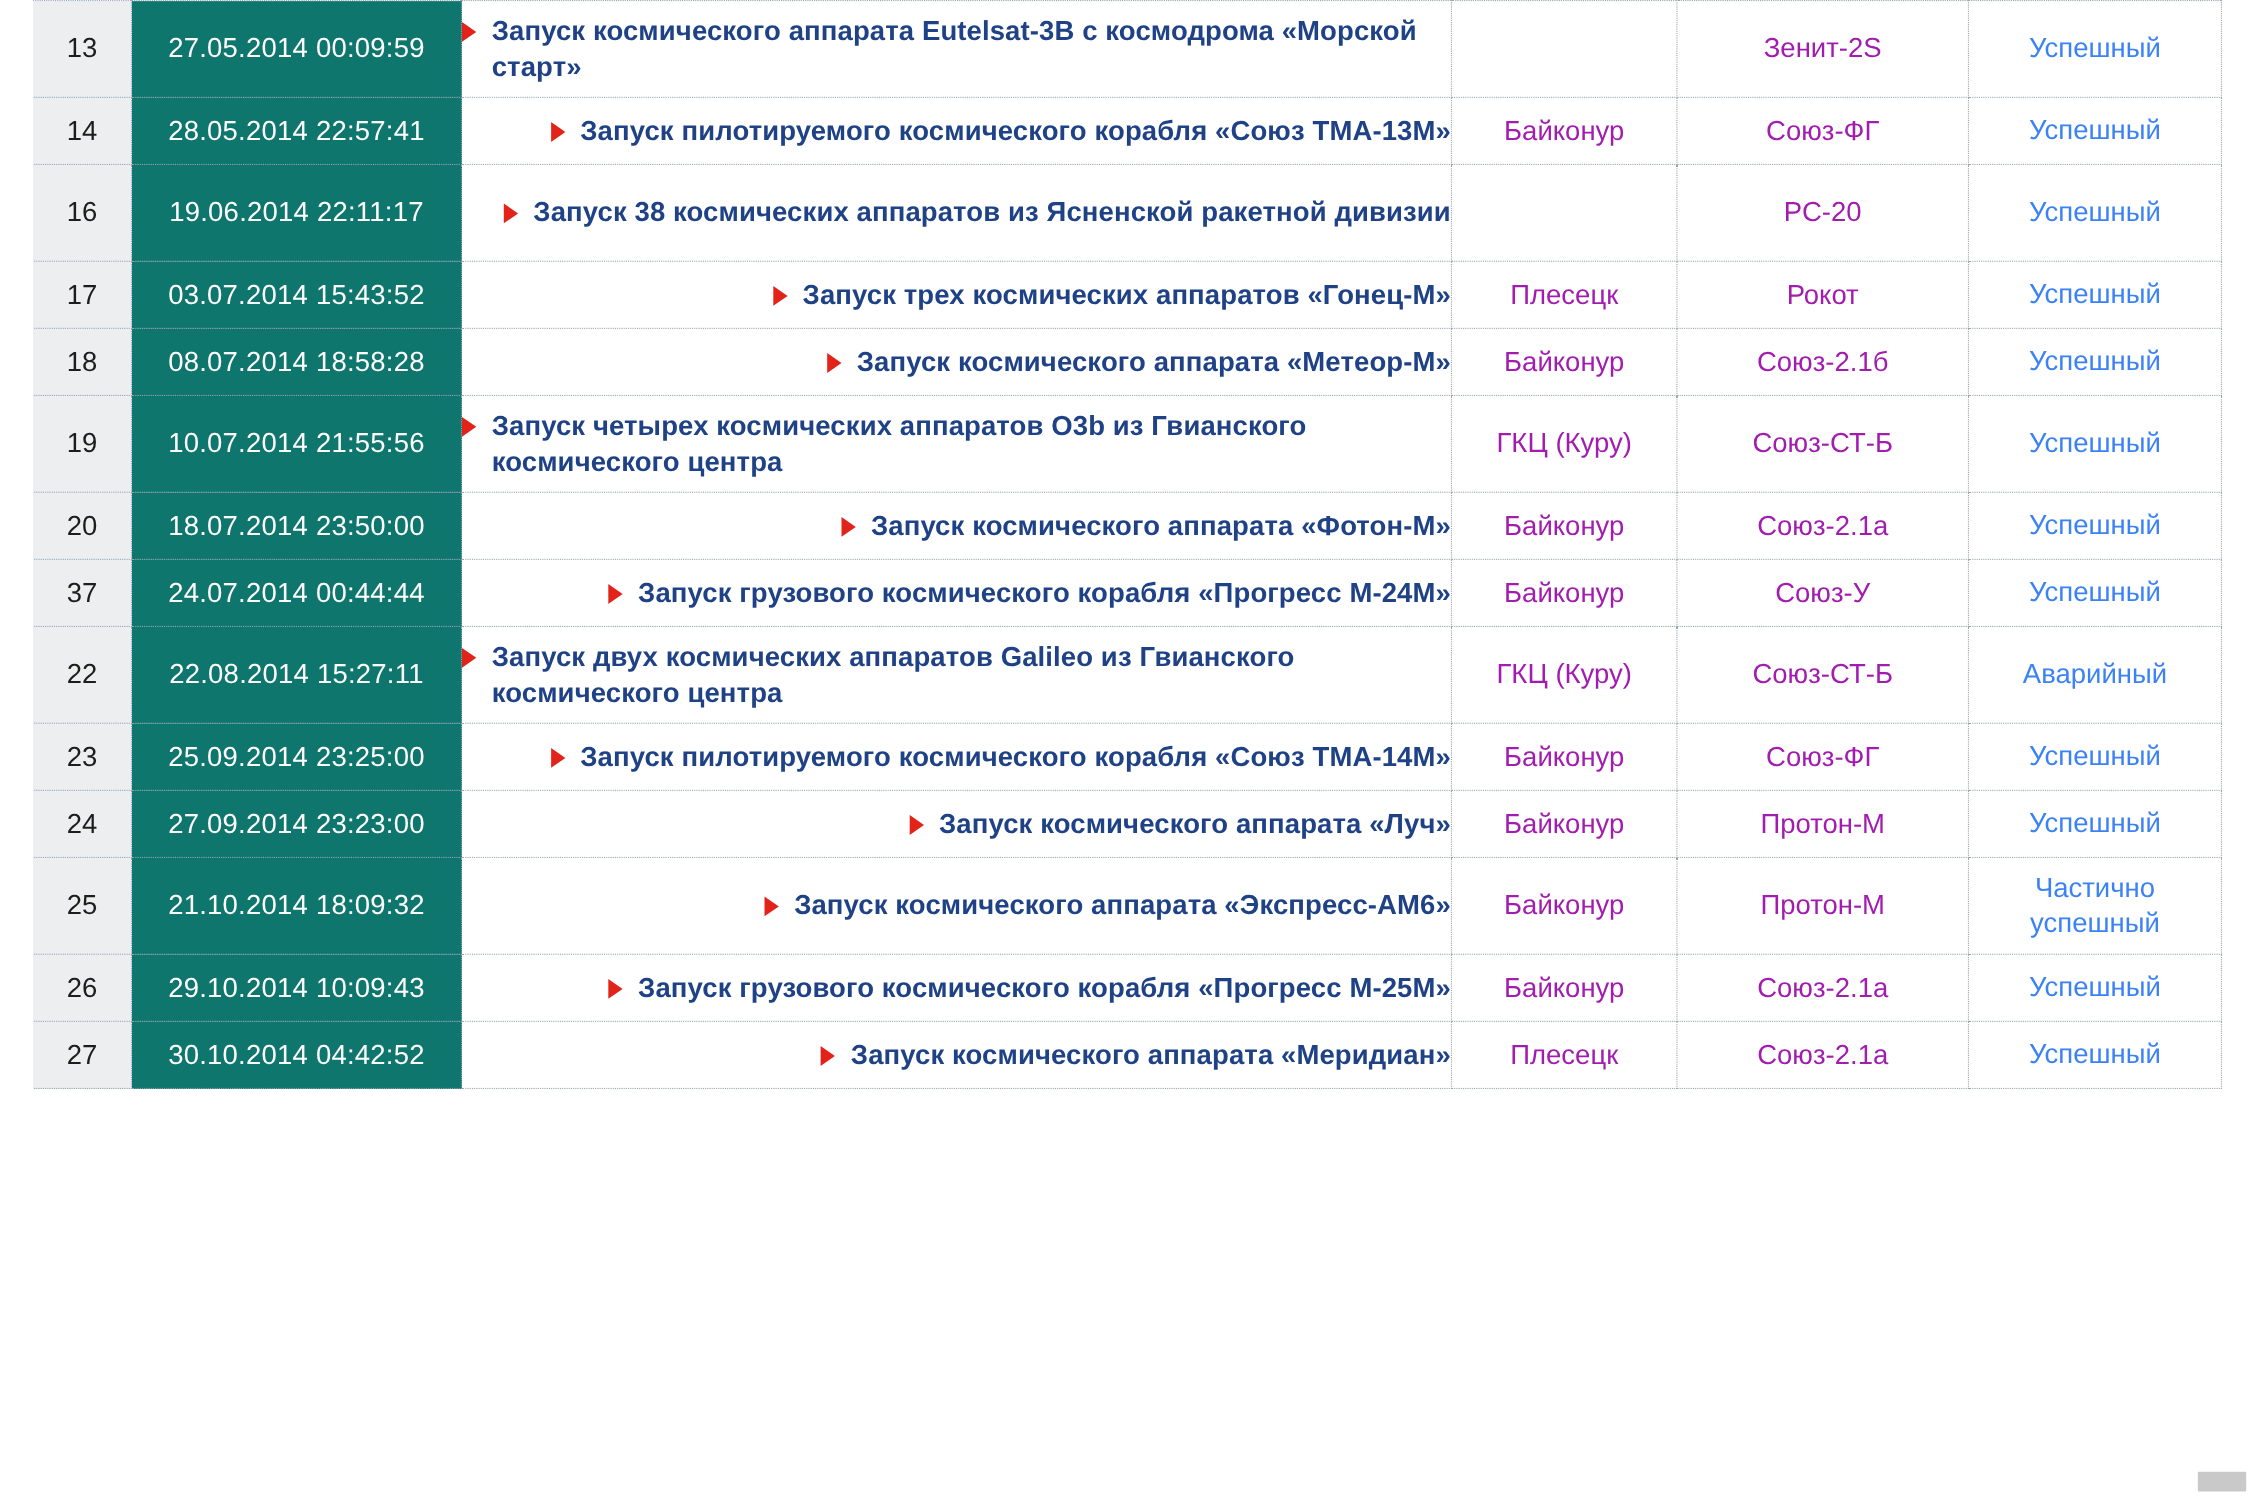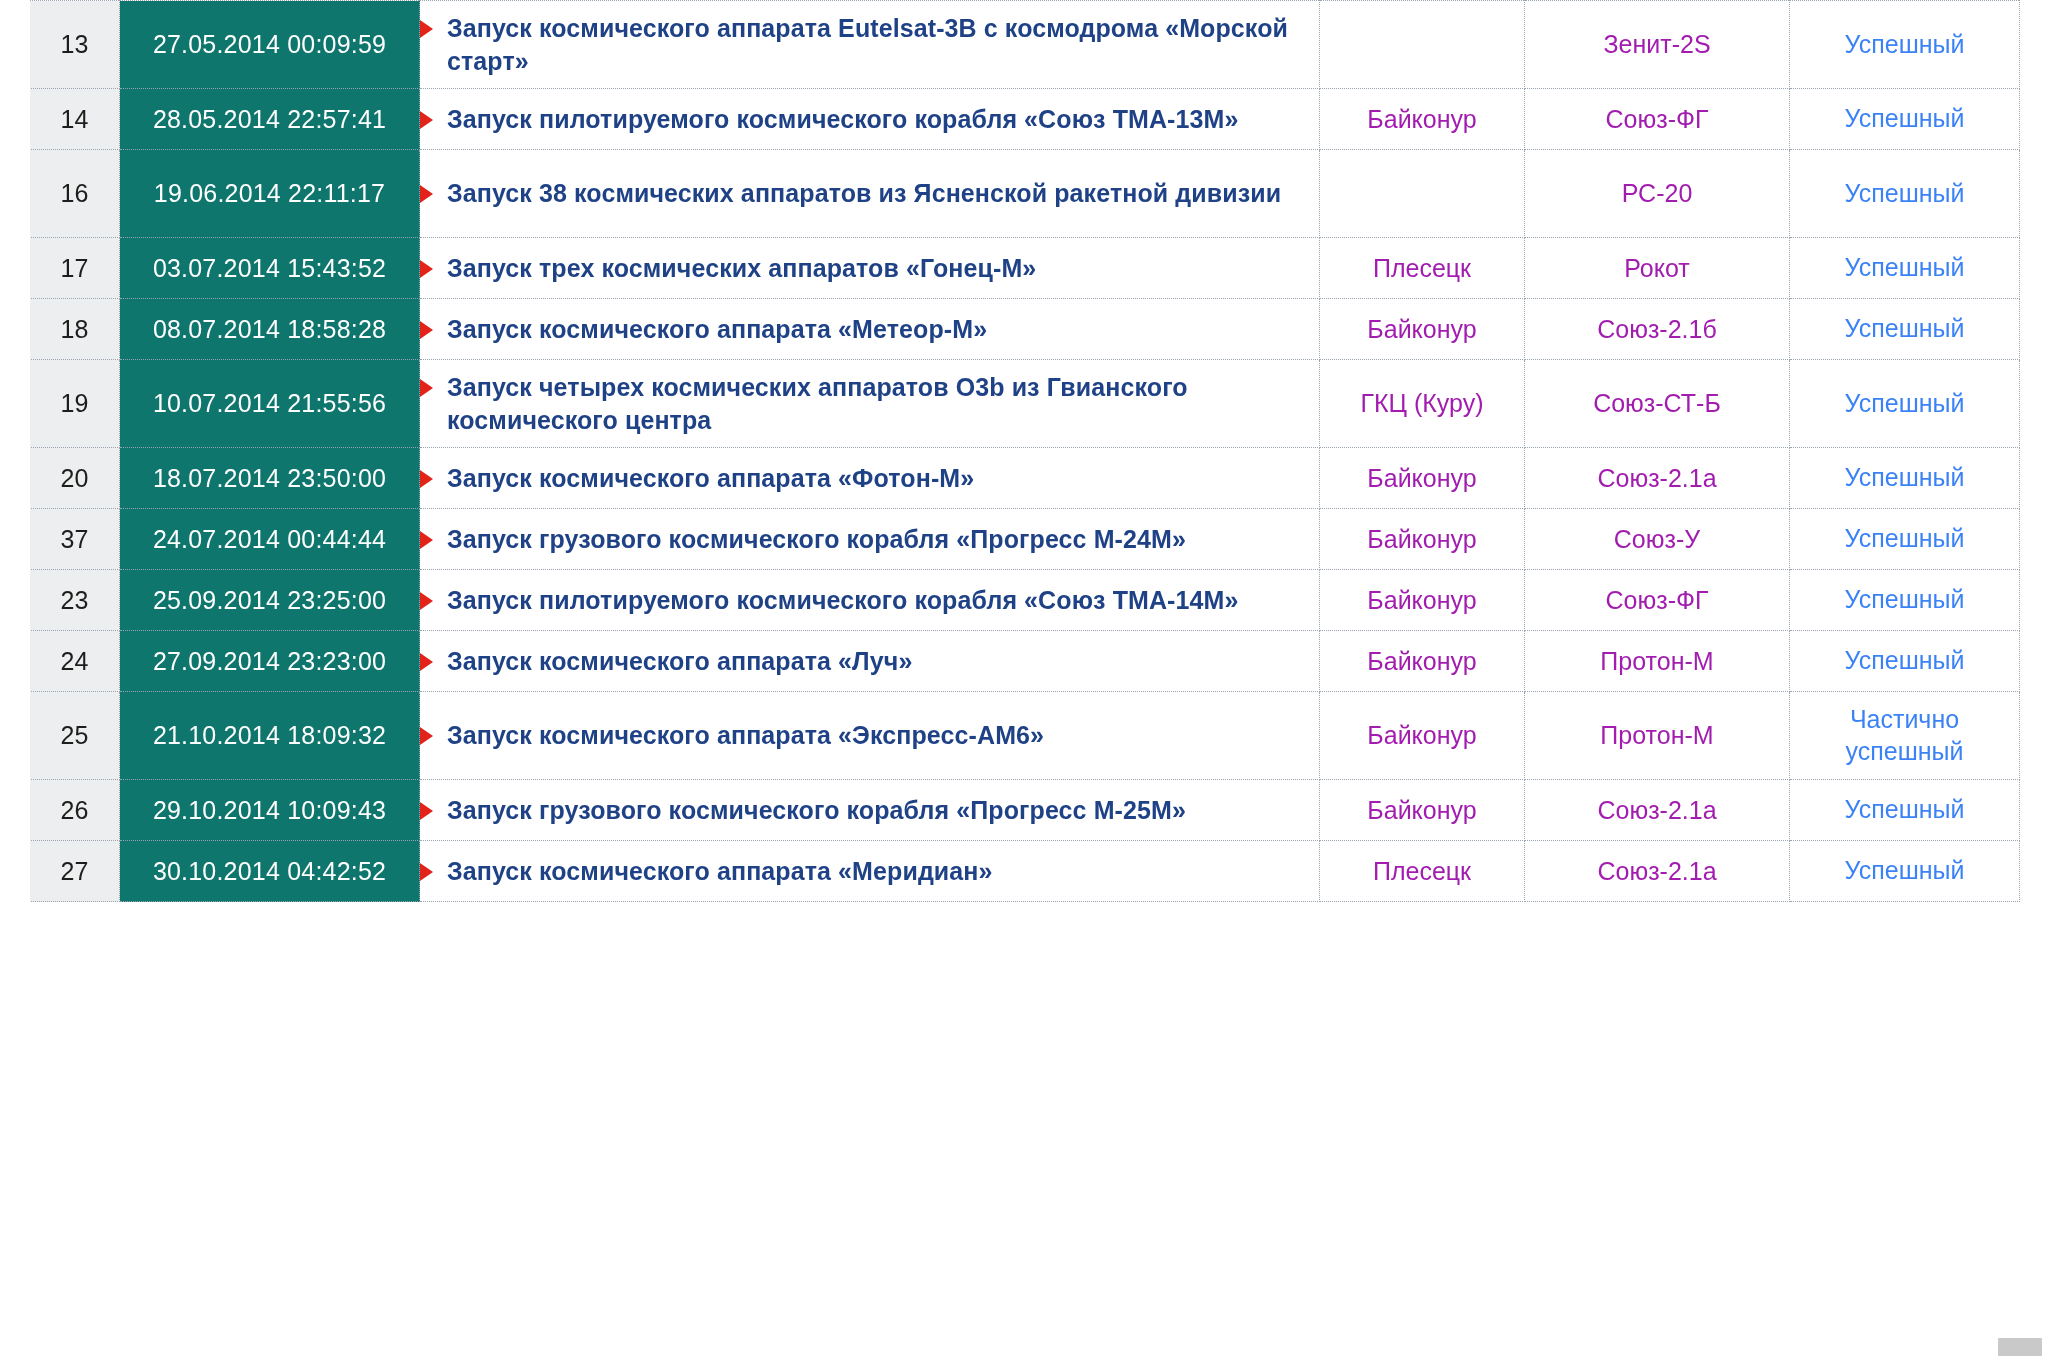--- a/index.html
+++ b/index.html
@@ -64,20 +64,21 @@
     font-weight: 400;
   }
   td.desc {
     padding: 14px 18px 14px 18px;
     position: relative;
   }
   .desc-inner {
     display: flex;
     align-items: flex-start;
     gap: 14px;
+    justify-content: flex-end;
   }
   .bullet {
     flex: 0 0 auto;
     width: 0;
     height: 0;
     margin-top: 8px;
     border-left: 13px solid #e2231a;
     border-top: 9px solid transparent;
     border-bottom: 9px solid transparent;
   }
@@ -250,20 +251,35 @@
                 <span class="bullet"></span>
                 <span class="desc-text">Запуск грузового космического корабля «Прогресс М-24М»</span>
               </div>
             </td>
             <td class="site">Байконур</td>
             <td class="rocket">Союз-У</td>
             <td class="status">
               <span class="status-text">Успешный</span>
             </td>
           </tr>
+          <tr class="row-h1">
+            <td class="num">22</td>
+            <td class="date">22.08.2014 15:27:11</td>
+            <td class="desc">
+              <div class="desc-inner">
+                <span class="bullet"></span>
+                <span class="desc-text">Запуск двух космических аппаратов Galileo из Гвианского космического центра</span>
+              </div>
+            </td>
+            <td class="site">ГКЦ (Куру)</td>
+            <td class="rocket">Союз-СТ-Б</td>
+            <td class="status">
+              <span class="status-text">Аварийный</span>
+            </td>
+          </tr>
           <tr class="row-h2">
             <td class="num">23</td>
             <td class="date">25.09.2014 23:25:00</td>
             <td class="desc">
               <div class="desc-inner">
                 <span class="bullet"></span>
                 <span class="desc-text">Запуск пилотируемого космического корабля «Союз ТМА-14М»</span>
               </div>
             </td>
             <td class="site">Байконур</td>

